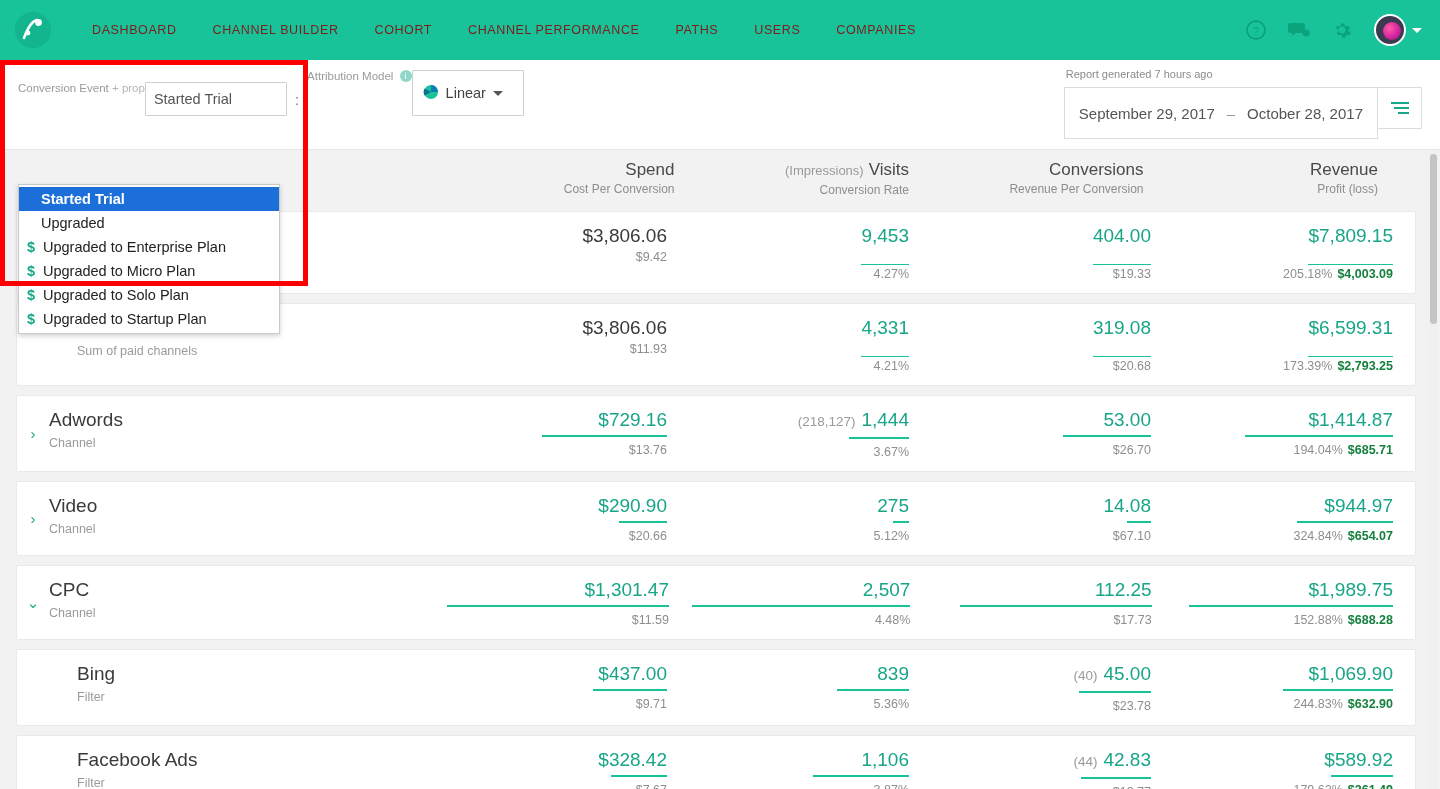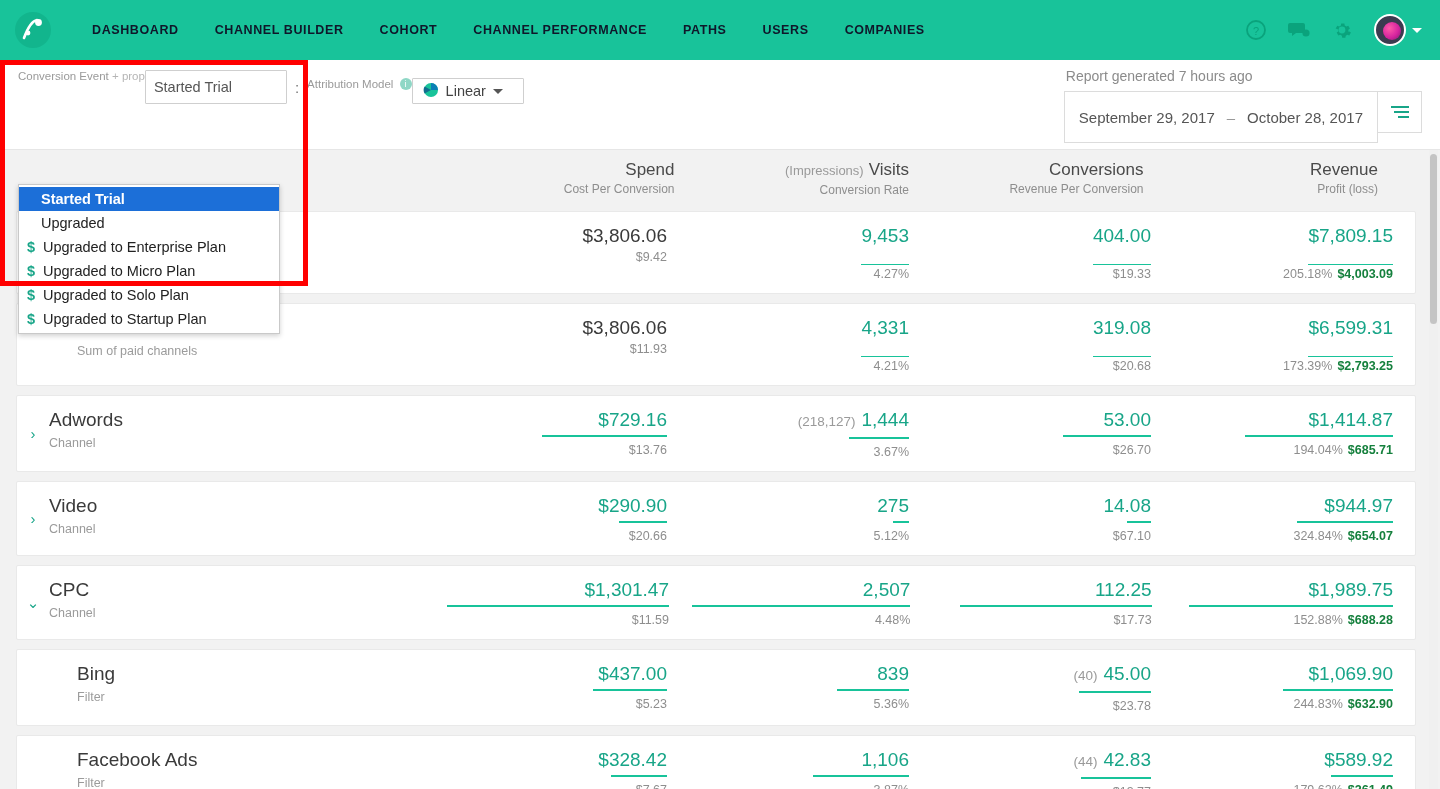--- a/index.html
+++ b/index.html
@@ -27,24 +27,24 @@
     position: relative;
     flex: 0 0 auto;
   }
   .logo svg { display: block; }
   .nav-links {
     display: flex;
     align-items: center;
     gap: 0px;
   }
   .nav-link {
-    color: #0f172a;
+    color: #7f1d1d;
     font-size: 12.5px;
     letter-spacing: 0.6px;
-    font-weight: bold;
+    font-weight: normal;
     padding: 0 18px;
     line-height: 60px;
     cursor: pointer;
     white-space: nowrap;
     text-align: right;
   }
   .nav-right {
     margin-left: auto;
     display: flex;
     align-items: center;
@@ -122,21 +122,21 @@
     border: 1px solid #cfcfcf;
     background: #fff;
     font-size: 14.5px;
     color: #555;
     padding: 0 8px;
     outline: none;
     border-radius: 1px;
   }
   .colon { font-size: 15px; color: #777; padding-bottom: 8px; }
   .attr-select {
-    height: 26px;
+    height: 46px;
     border: 1px solid #cfcfcf;
     background: #fff;
     display: flex;
     align-items: center;
     gap: 7px;
     padding: 0 10px;
     font-size: 14.5px;
     color: #444;
     cursor: pointer;
     border-radius: 1px;
@@ -196,21 +196,21 @@
     pointer-events: none;
   }
 
   
   .report-meta {
     margin-left: auto;
     padding: 8px 18px 0 0;
     text-align: left;
   }
   .report-generated {
-    font-size: 14px;
+    font-size: 11px;
     color: #8b8b8b;
     margin-bottom: 7px;
     padding-left: 2px;
   }
   .daterange-wrap {
     display: flex;
     align-items: stretch;
     gap: 0;
   }
   .daterange {
@@ -625,21 +625,21 @@
       </div>
       <div class="row">
         <div class="row-expander"></div>
         <div class="row-name indent">
           <div class="rn-title">Bing</div>
           <div class="rn-sub">Filter</div>
         </div>
         <div class="cell">
           <div class="cell-main link"><span>$437.00</span></div>
           <div class="bar" style="width: 74px;"></div>
-          <div class="cell-sub">$5.23</div>
+          <div class="cell-sub">$9.71</div>
         </div>
         <div class="cell">
           <div class="cell-main link"><span>839</span></div>
           <div class="bar" style="width: 72px;"></div>
           <div class="cell-sub">5.36%</div>
         </div>
         <div class="cell">
           <div class="cell-main link"><span class="paren-count">(40)</span><span>45.00</span></div>
           <div class="bar" style="width: 72px;"></div>
           <div class="cell-sub">$23.78</div>

